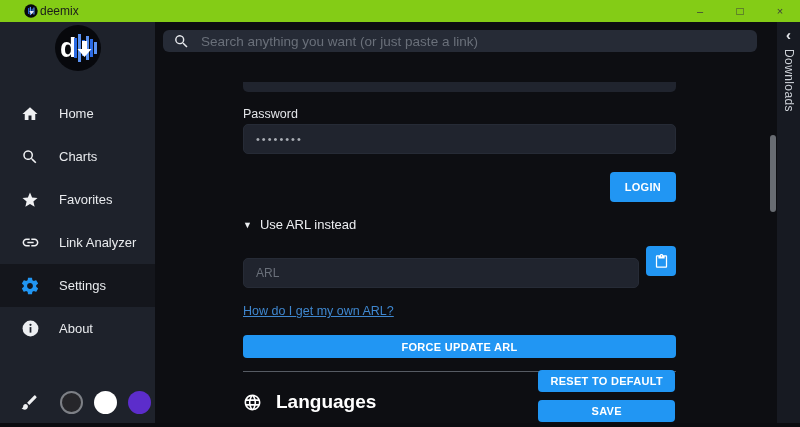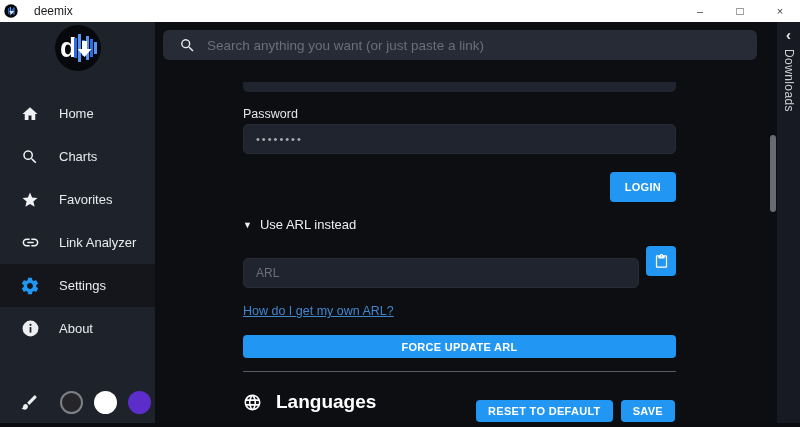--- a/index.html
+++ b/index.html
@@ -1,21 +1,21 @@
 <!DOCTYPE html>
 <html><head>
 <meta charset="utf-8">
 <style>
   html,body { margin:0; padding:0; background:#000; }
   .window {
     width:800px; height:427px; position:relative; overflow:hidden;
     font-family:"Liberation Sans", sans-serif; background:#0d0e12;
   }
   
-  .titlebar { height:22px; background:#ffffff; display:flex; align-items:center; padding-left:4px; gap:16px; }
+  .titlebar { height:22px; background:#84cc16; display:flex; align-items:center; padding-left:24px; gap:2px; }
   .titlebar-title { font-size:12px; color:#1b1b1b; }
   .tb-controls { margin-left:auto; display:flex; height:22px; }
   .tb-btn { width:40px; display:flex; align-items:center; justify-content:center; color:#3c3c3c; font-size:11px; cursor:default; }
   .tb-btn.max { font-size:12px; }
   
   .app { display:flex; height:405px; }
   
   .sidebar { width:155px; background:#1e222b; display:flex; flex-direction:column; flex-shrink:0; }
   .logo-wrap { display:flex; justify-content:center; padding-top:2px; height:50px; }
   .nav { margin-top:18px; }
@@ -25,22 +25,22 @@
   .ico svg { fill:#f0f1f3; }
   .ico.gear svg { fill:#2196f3; }
   .theme-row { margin-top:auto; margin-bottom:13px; display:flex; align-items:center; padding-left:19px; }
   .theme-circles { margin-left:21px; display:flex; gap:11px; align-items:center; }
   .theme-circle { width:23px; height:23px; border-radius:50%; cursor:pointer; }
   .theme-dark { background:#26262a; border:2px solid #7d8086; box-sizing:border-box; }
   .theme-light { background:#ffffff; }
   .theme-purple { background:#5c2dcb; }
   
   .main { flex:1; position:relative; background:#0d0e12; }
-  .searchbar { position:absolute; left:8px; right:20px; top:8px; height:30px; background:#262b36;
-    border-radius:6px; display:flex; align-items:center; padding:0 16px; gap:9px; }
+  .searchbar { position:absolute; left:8px; right:20px; top:8px; height:22px; background:#262b36;
+    border-radius:6px; display:flex; align-items:center; padding:0 10px; gap:9px; }
   .searchbar svg { fill:#e6e8ec; flex-shrink:0; }
   .searchbar input { flex:1; background:transparent; border:0; outline:0; color:#cfd3da; font-size:13.5px; font-family:inherit; }
   .searchbar input::placeholder { color:#6a707a; }
   .content { position:absolute; left:88px; width:433px; top:56px; box-sizing:border-box; }
   .content * { box-sizing:border-box; }
   .field-sliver { height:10px; margin-top:4px; background:#20242e; border-radius:0 0 5px 5px; }
   .field-label { margin-top:15px; font-size:12.5px; color:#e3e5e9; }
   .text-input { margin-top:3px; width:100%; height:30px; background:#20242e; border:1px solid #262b36;
     border-radius:5px; color:#a9adb4; padding:0 12px; font-size:11px; outline:0; font-family:inherit; }
   .text-input::placeholder { color:#6a707a; font-size:12px; }
@@ -56,21 +56,21 @@
   .arl-row .text-input { flex:1; margin-top:12px; }
   .clip-btn { width:30px; height:30px; flex-shrink:0; }
   .clip-btn svg { fill:#fff; }
   .help-link { margin-top:13px; }
   .help-link a { font-size:12.5px; color:#3f87cf; text-decoration:underline; }
   .force-btn { margin-top:16px; width:100%; height:23px; }
   .divider { margin-top:13px; border:0; border-top:1px solid #565b63; }
   .section-head { margin-top:19px; display:flex; align-items:center; gap:14px; color:#ffffff;
     font-size:19px; font-weight:bold; }
   .section-head svg { fill:#ffffff; }
-  .footer { position:absolute; right:102px; bottom:5px; display:flex; gap:8px; }
+  .footer { position:absolute; right:102px; bottom:5px; display:flex; gap:8px;flex-direction:column; }
   .footer .btn { height:22px; padding:0 12px; }
   .scroll-thumb { position:absolute; right:1px; top:113px; width:6px; height:77px; background:#686c72; border-radius:3px; }
   
   .dl-rail { width:23px; background:#171a22; display:flex; flex-direction:column; align-items:center;
     padding-top:5px; flex-shrink:0; cursor:pointer; }
   .dl-chevron { color:#e4e6ea; font-size:15px; font-weight:bold; line-height:1; }
   .dl-label { margin-top:7px; writing-mode:vertical-rl; font-size:12px; color:#ced2d8; letter-spacing:.4px; }
   .bottom-strip { position:absolute; left:0; right:0; bottom:0; height:4px; background:#0b0c10; }
 </style>
 </head>

